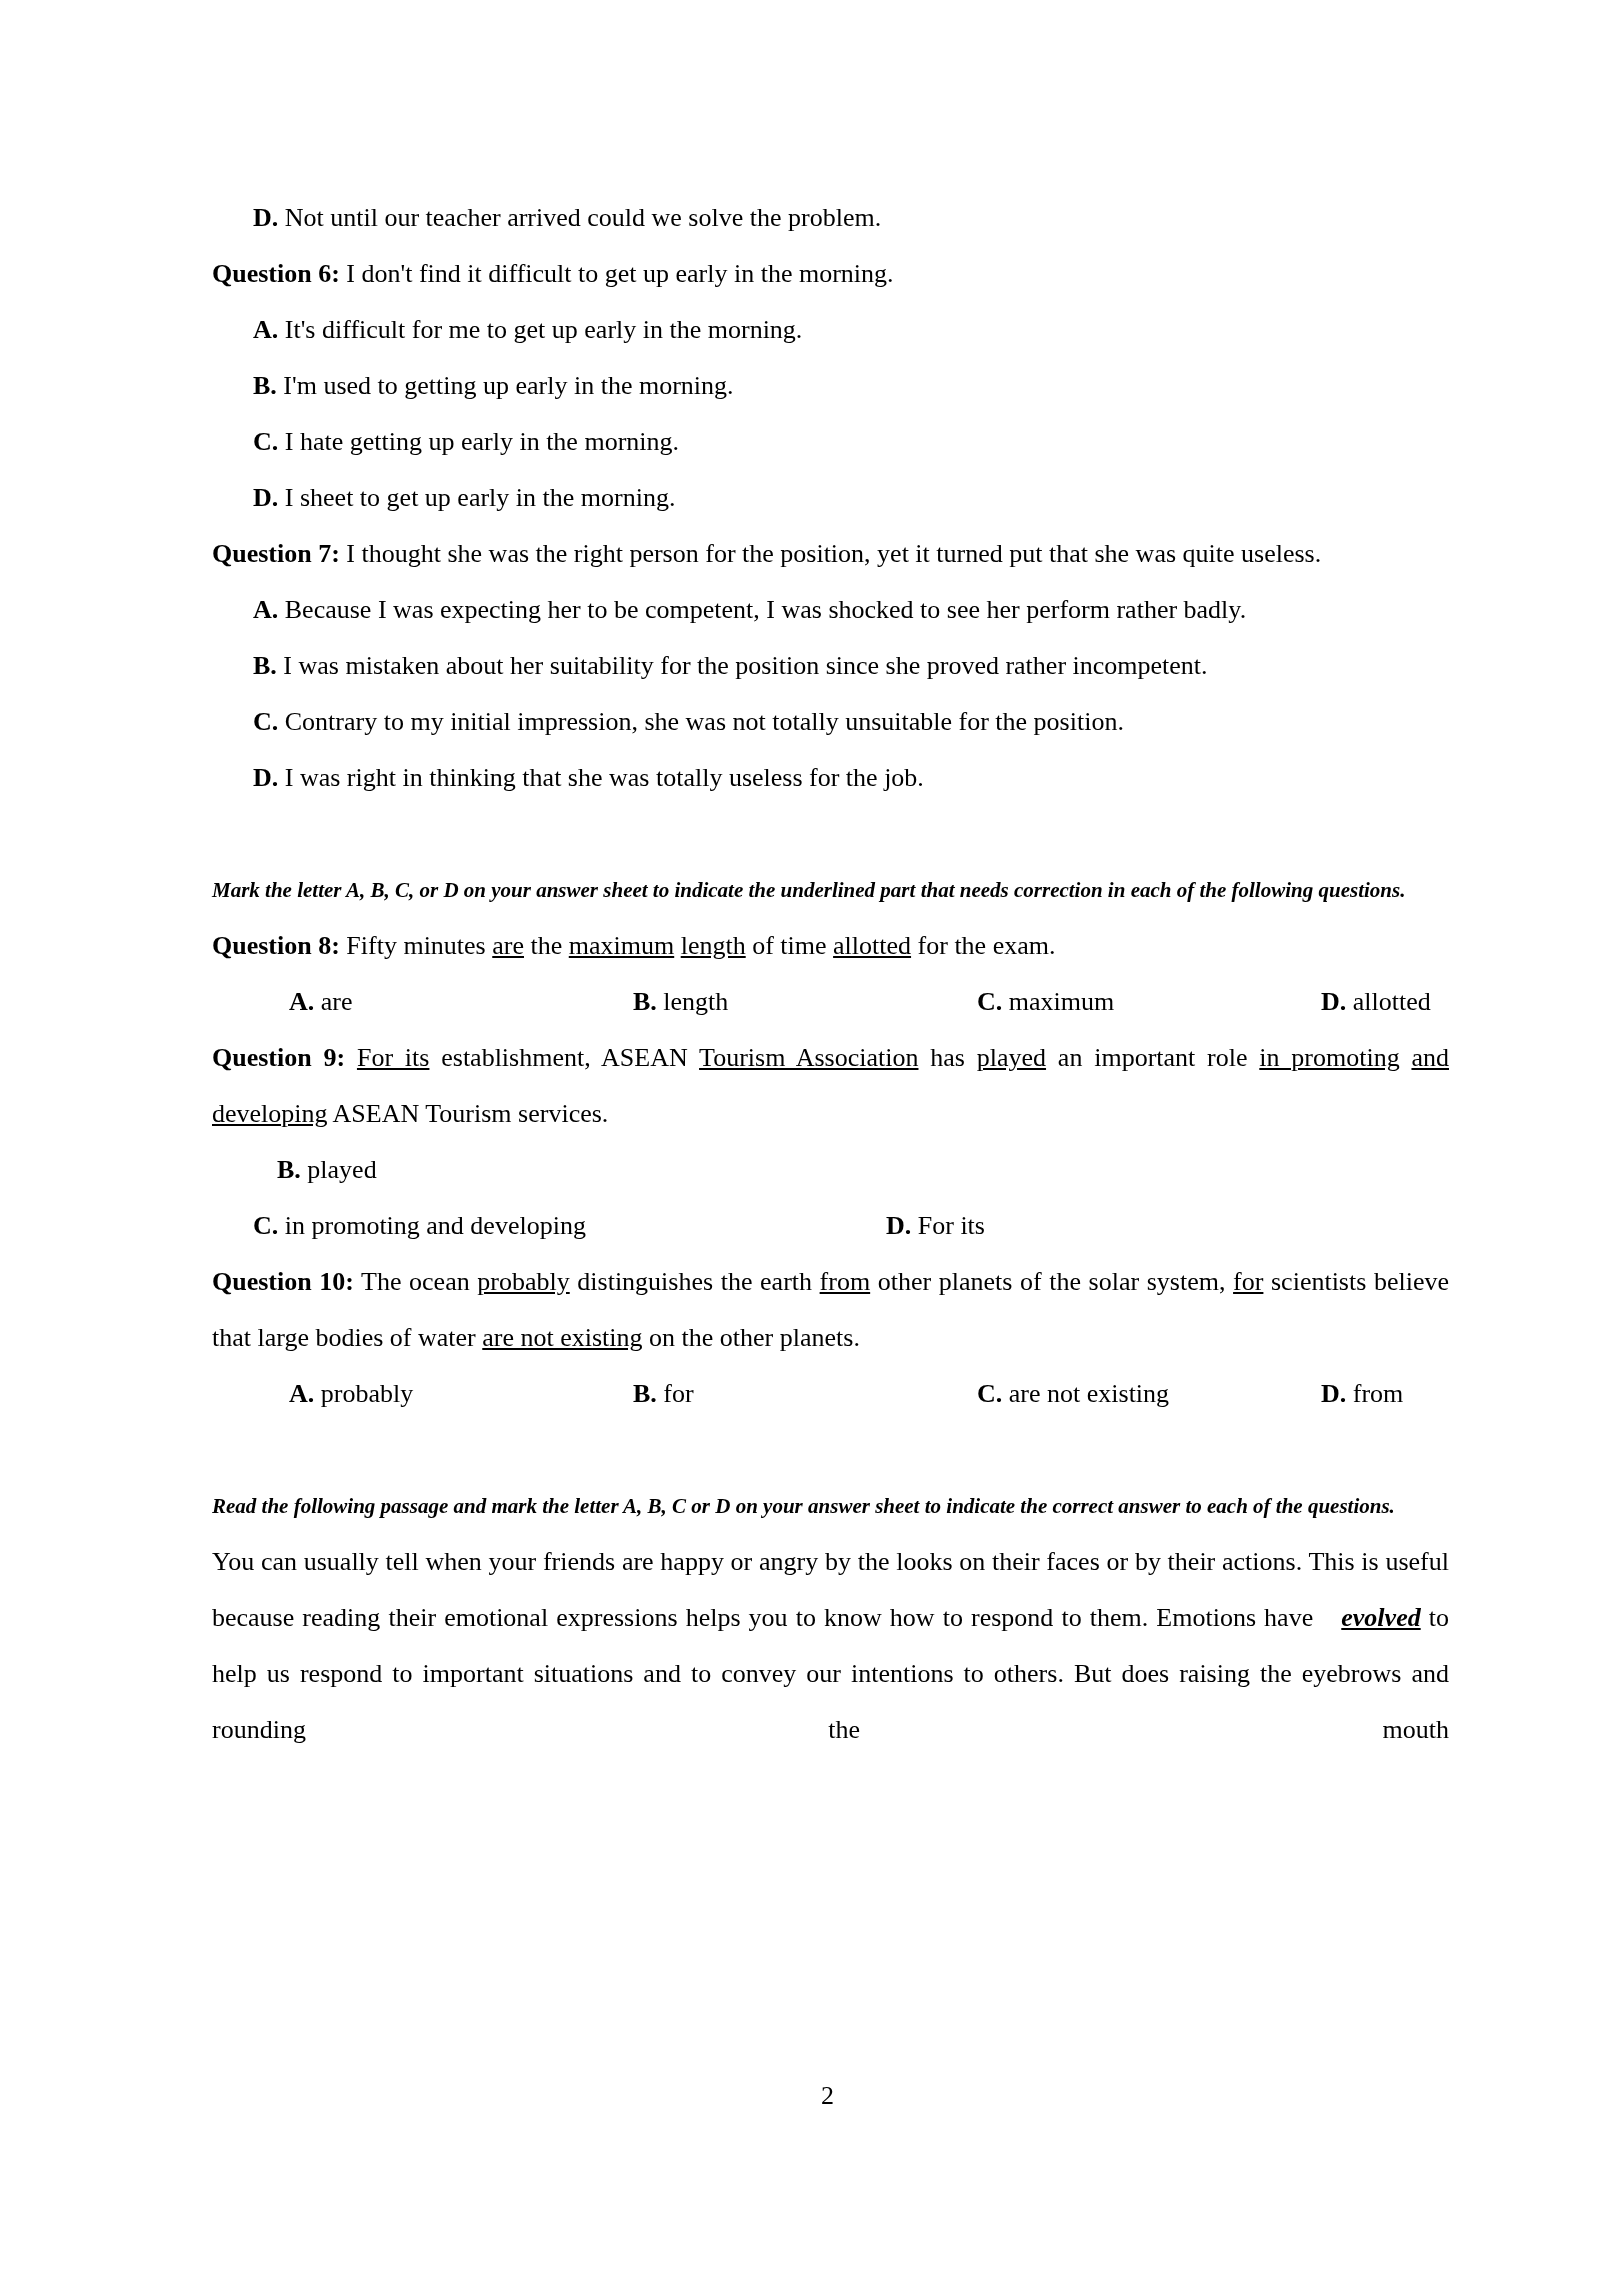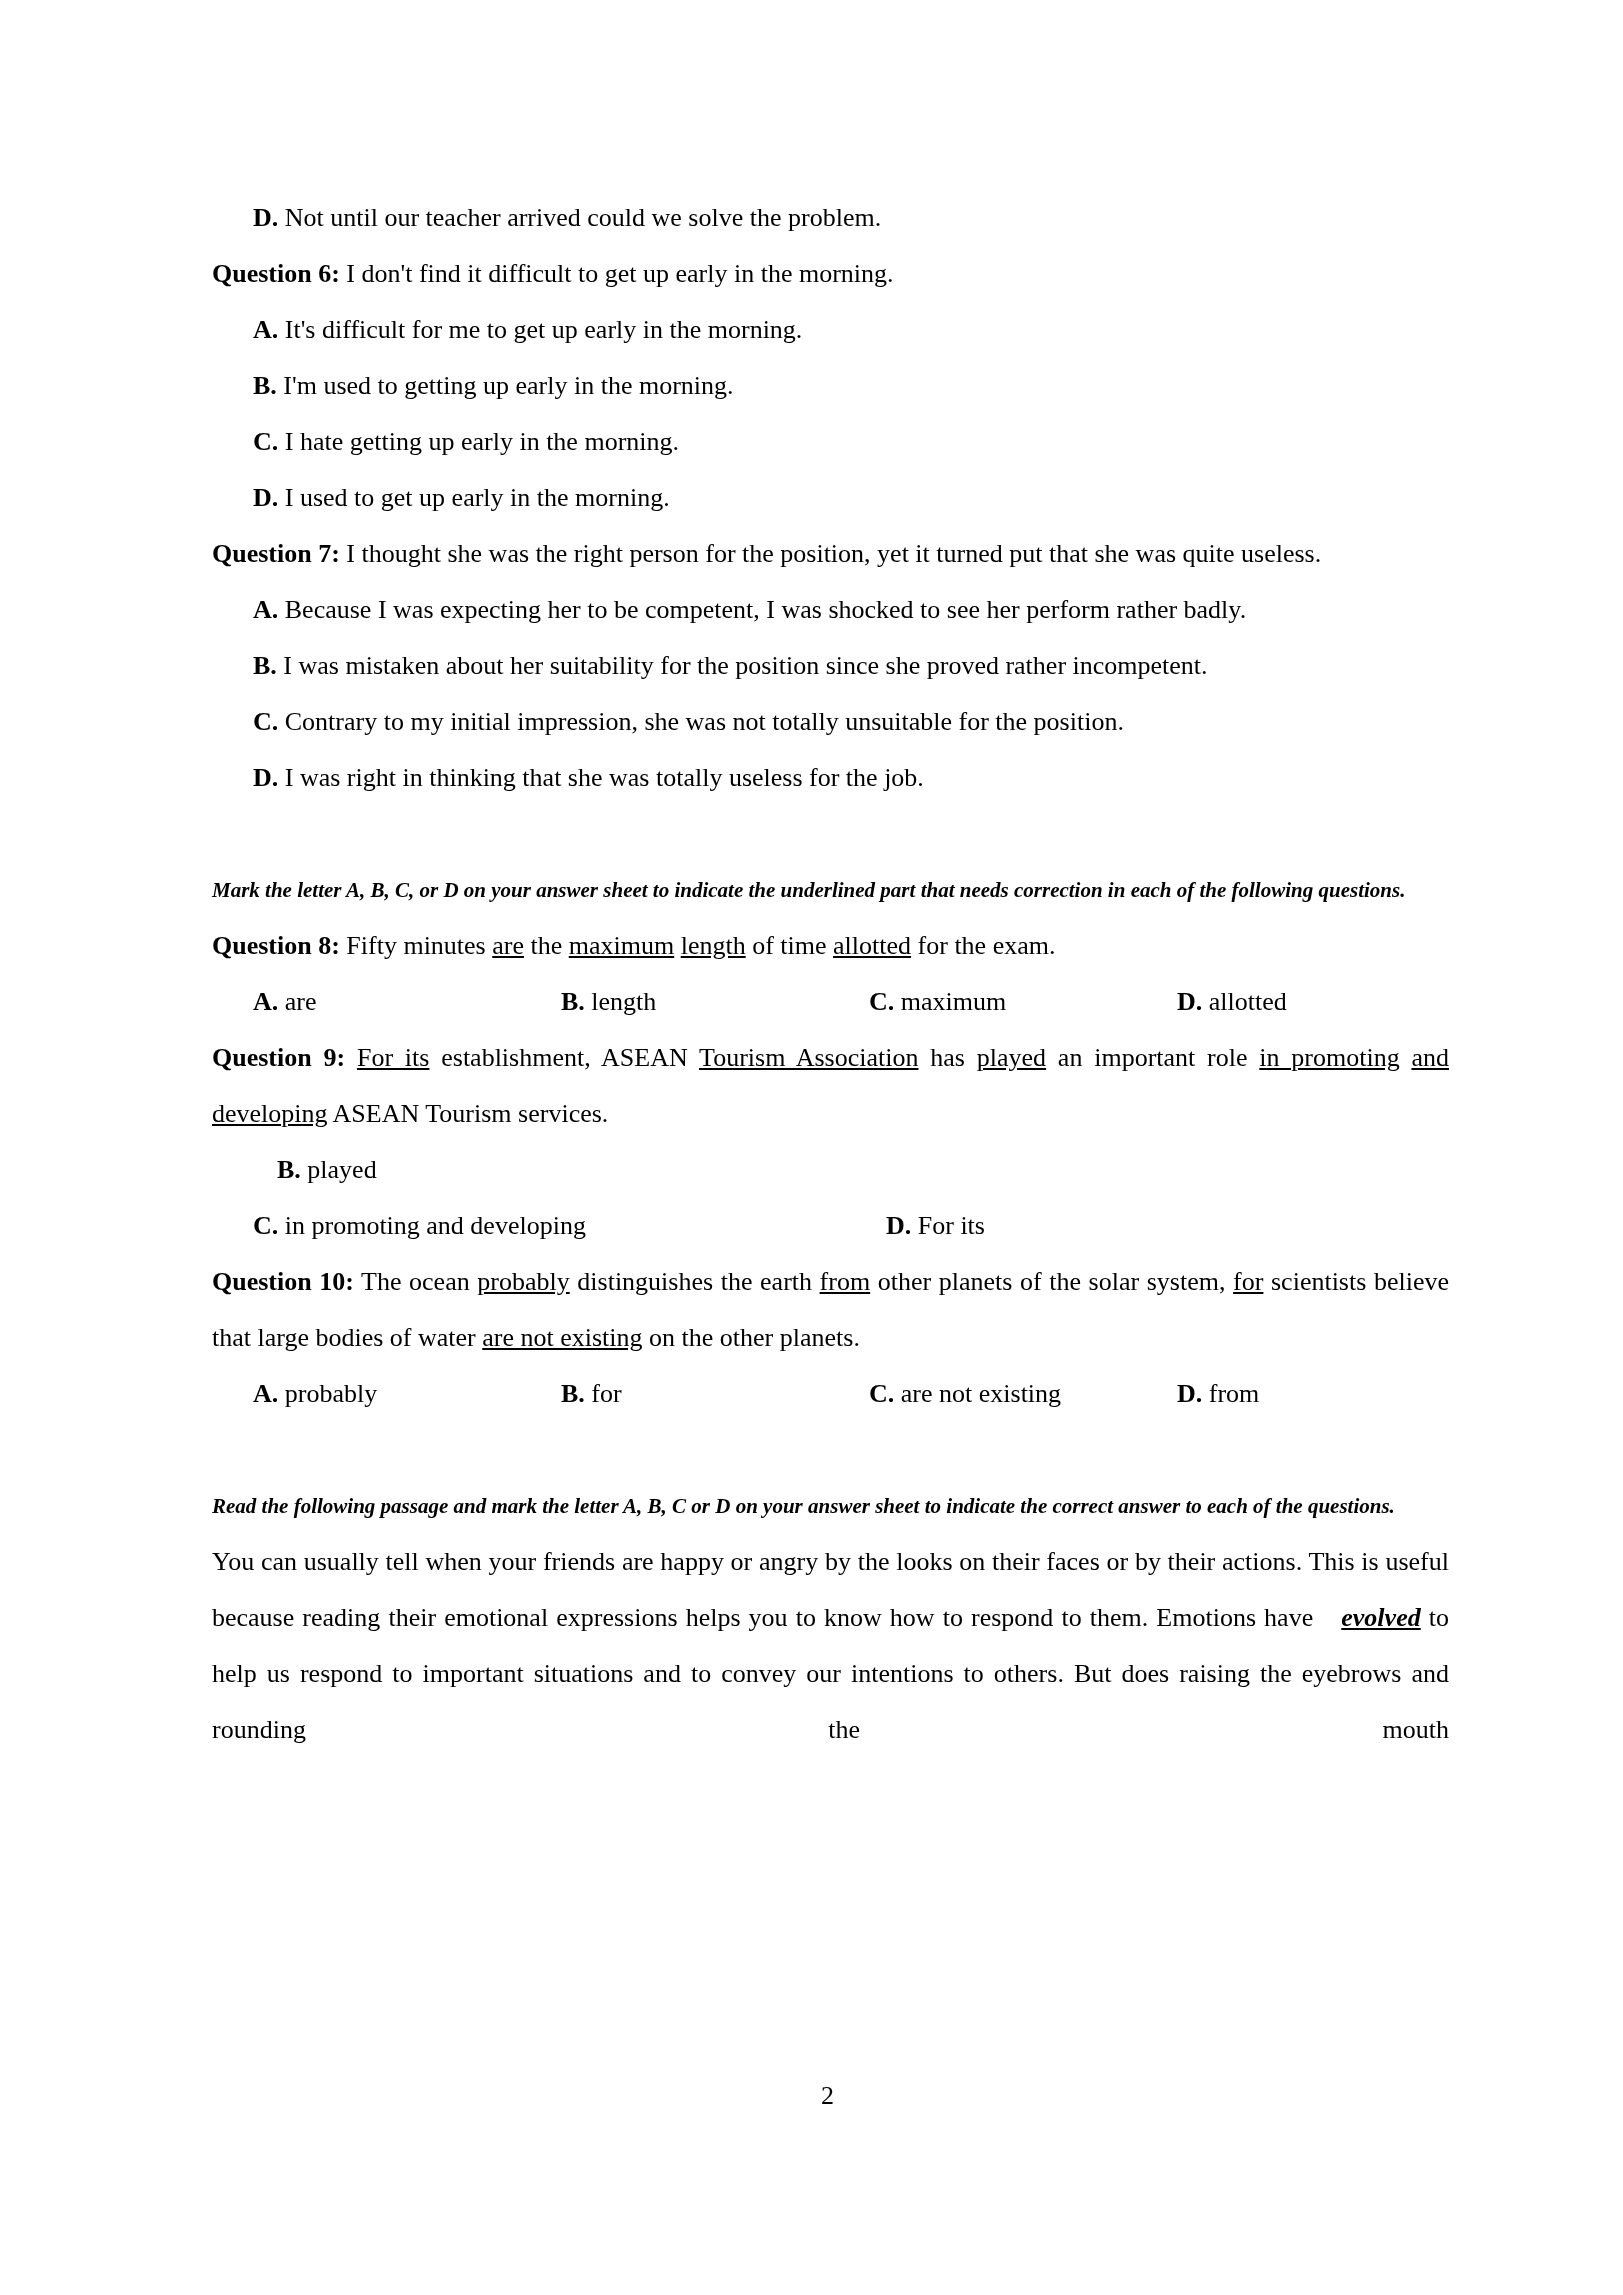--- a/index.html
+++ b/index.html
@@ -39,21 +39,21 @@
   .ital { }
   .u { text-decoration: underline; }
   .bu { font-weight: bold; font-style: italic; text-decoration: underline; margin-left: 20px; }
   .gap { height: 56px; }
   .opt-row {
     display: flex;
     font-size: 26px;
     line-height: 56px;
     padding-left: 41px;
   }
-  .opt-4 > span { width: 308px; display: inline-block; }
+  .opt-4 > span { width: 308px; display: inline-block; margin-left: 36px; }
   .opt-4 > span:last-child { width: auto; }
   .opt-2 > span { width: 609px; display: inline-block; }
   .opt-2 > span:last-child { width: auto; margin-left: 24px; }
   .q-line {
     font-size: 26px;
     line-height: 56px;
     text-align: justify;
   }
   .instruction {
     font-size: 21px;
@@ -81,21 +81,21 @@
 <div class="page">
   <div class="content">
 
     <p class="indent"><span class="bold">D.</span><span> Not until our teacher arrived could we solve the problem.</span></p>
 
     <p class="q-line"><span class="bold">Question 6:</span><span class="ital"> I don't find it difficult to get up early in the morning.</span></p>
 
     <p class="indent"><span class="bold">A.</span><span> It's difficult for me to get up early in the morning.</span></p>
     <p class="indent"><span class="bold">B.</span><span> I'm used to getting up early in the morning.</span></p>
     <p class="indent"><span class="bold">C.</span><span> I hate getting up early in the morning.</span></p>
-    <p class="indent"><span class="bold">D.</span><span> I used to get up early in the morning.</span></p>
+    <p class="indent"><span class="bold">D.</span><span> I sheet to get up early in the morning.</span></p>
 
     <p class="q-line"><span class="bold">Question 7:</span><span class="ital"> I thought she was the right person for the position, yet it turned put that she was quite useless.</span></p>
 
     <p class="indent"><span class="bold">A.</span><span> Because I was expecting her to be competent, I was shocked to see her perform rather badly.</span></p>
     <p class="indent"><span class="bold">B.</span><span> I was mistaken about her suitability for the position since she proved rather incompetent.</span></p>
     <p class="indent"><span class="bold">C.</span><span> Contrary to my initial impression, she was not totally unsuitable for the position.</span></p>
     <p class="indent"><span class="bold">D.</span><span> I was right in thinking that she was totally useless for the job.</span></p>
 
     <div class="gap"></div>
 

